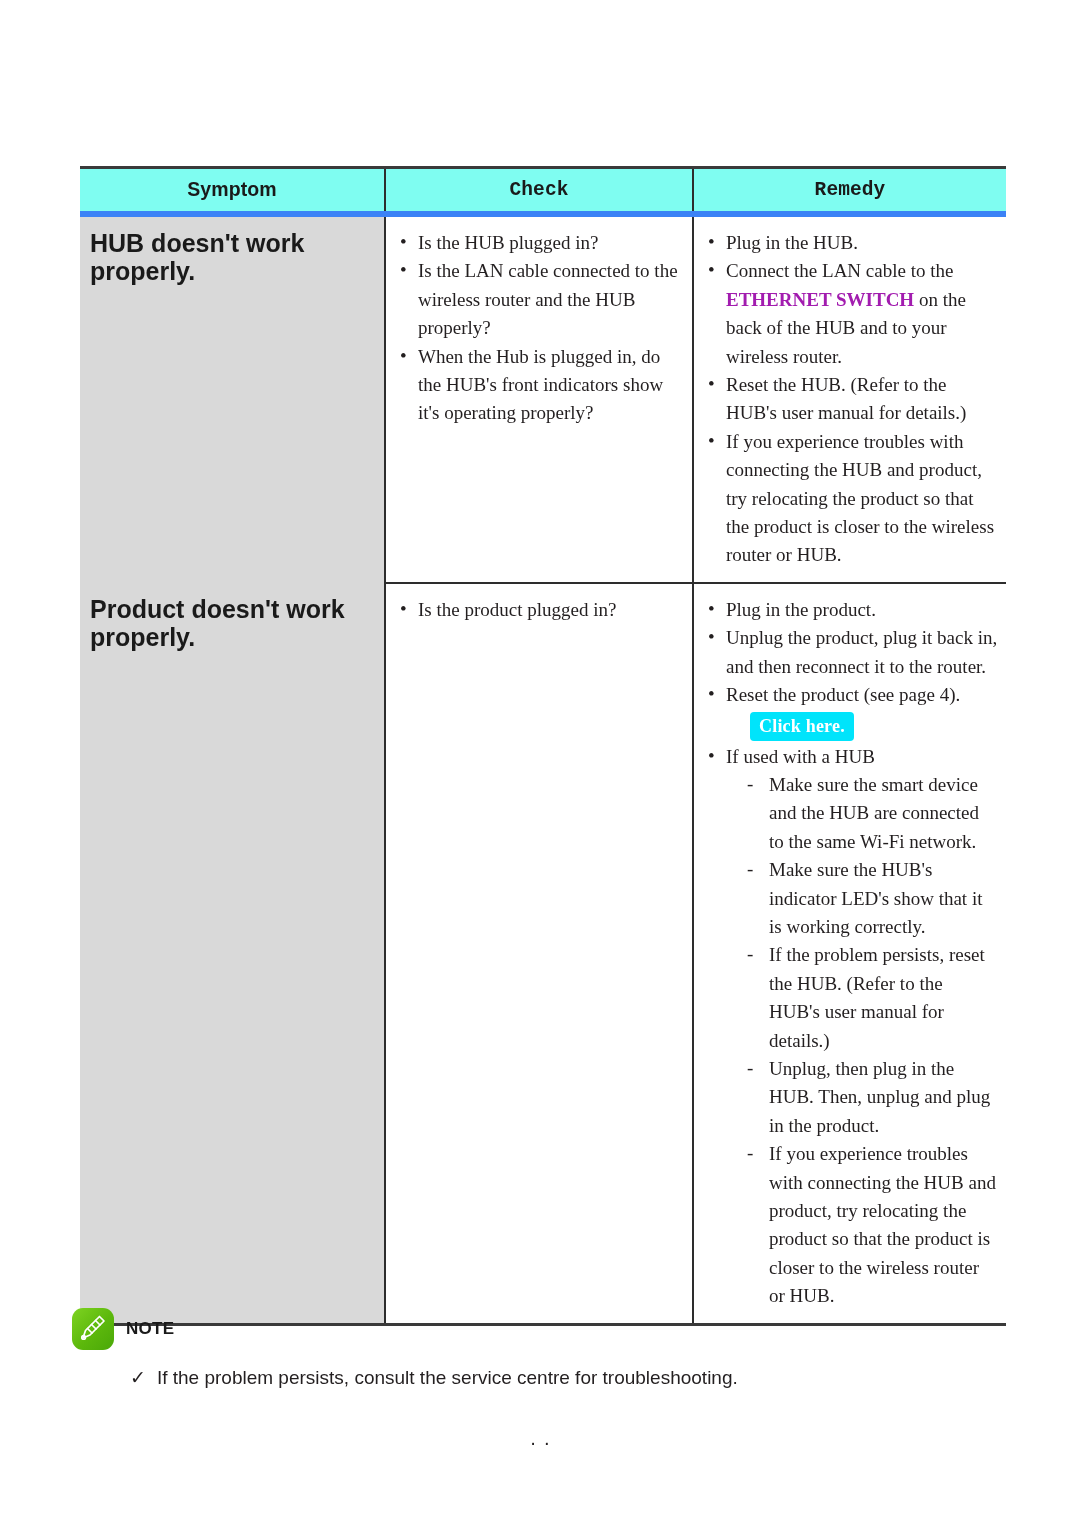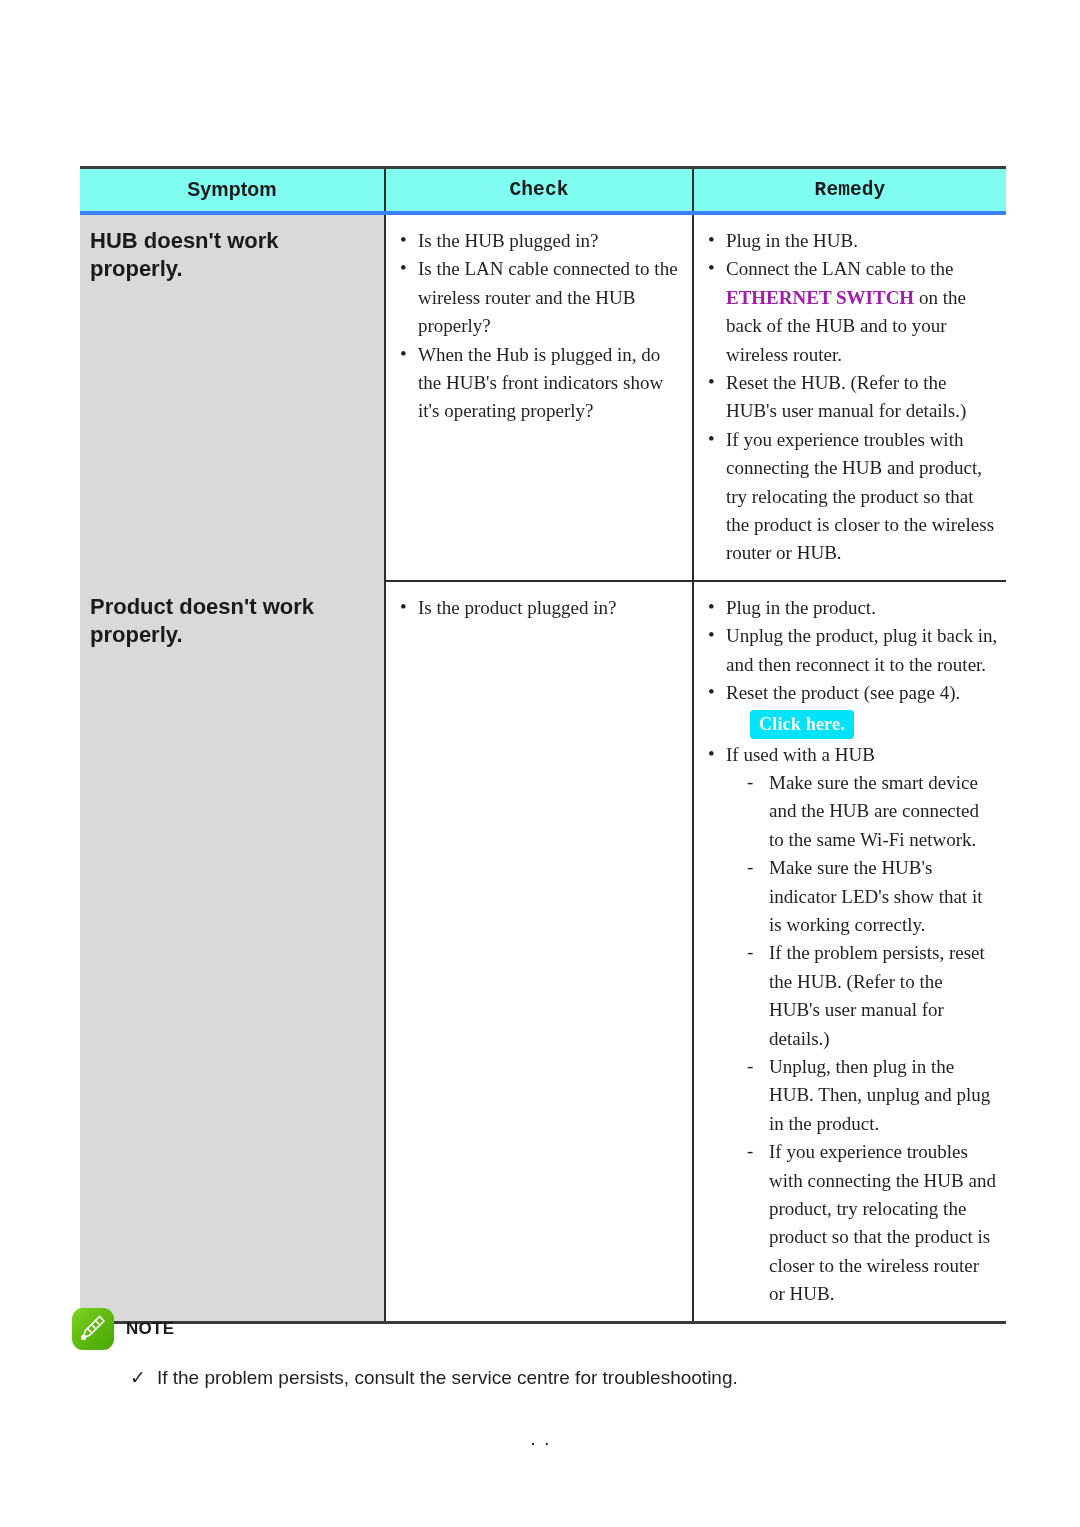--- a/index.html
+++ b/index.html
@@ -49,39 +49,39 @@
   col.c-remedy  { width: 313px; }
 
   
   .hdr th {
     background: #7ffdf1;
     color: #1a1a1a;
     font-size: 19.5px;
     font-weight: bold;
     text-align: center;
     padding: 9px 0 10px 0;
-    border-bottom: 4px solid #3b82f6;
+    border-bottom: 6px solid #3b82f6;
     vertical-align: middle;
     letter-spacing: 0.1px;
   }
   .hdr th.sep-l { border-left: 2px solid #2d2d2d; font-family: Liberation Mono, monospace; }
 
   
   .tbl td {
     vertical-align: top;
     font-size: 19px;
     line-height: 28.4px;
     padding: 0;
   }
 
   td.symptom {
     background: #d9d9d9;
     padding: 12px 10px 10px 10px;
     font-weight: bold;
-    font-size: 22px;
+    font-size: 25px;
     color: #1a1a1a;
   }
   td.check, td.remedy {
     background: #ffffff;
     padding: 12px 8px 12px 12px;
   }
   td.check  { border-left: 2px solid #2d2d2d; }
   td.remedy { border-left: 2px solid #2d2d2d; }
 
   tr.row2 td.check,

